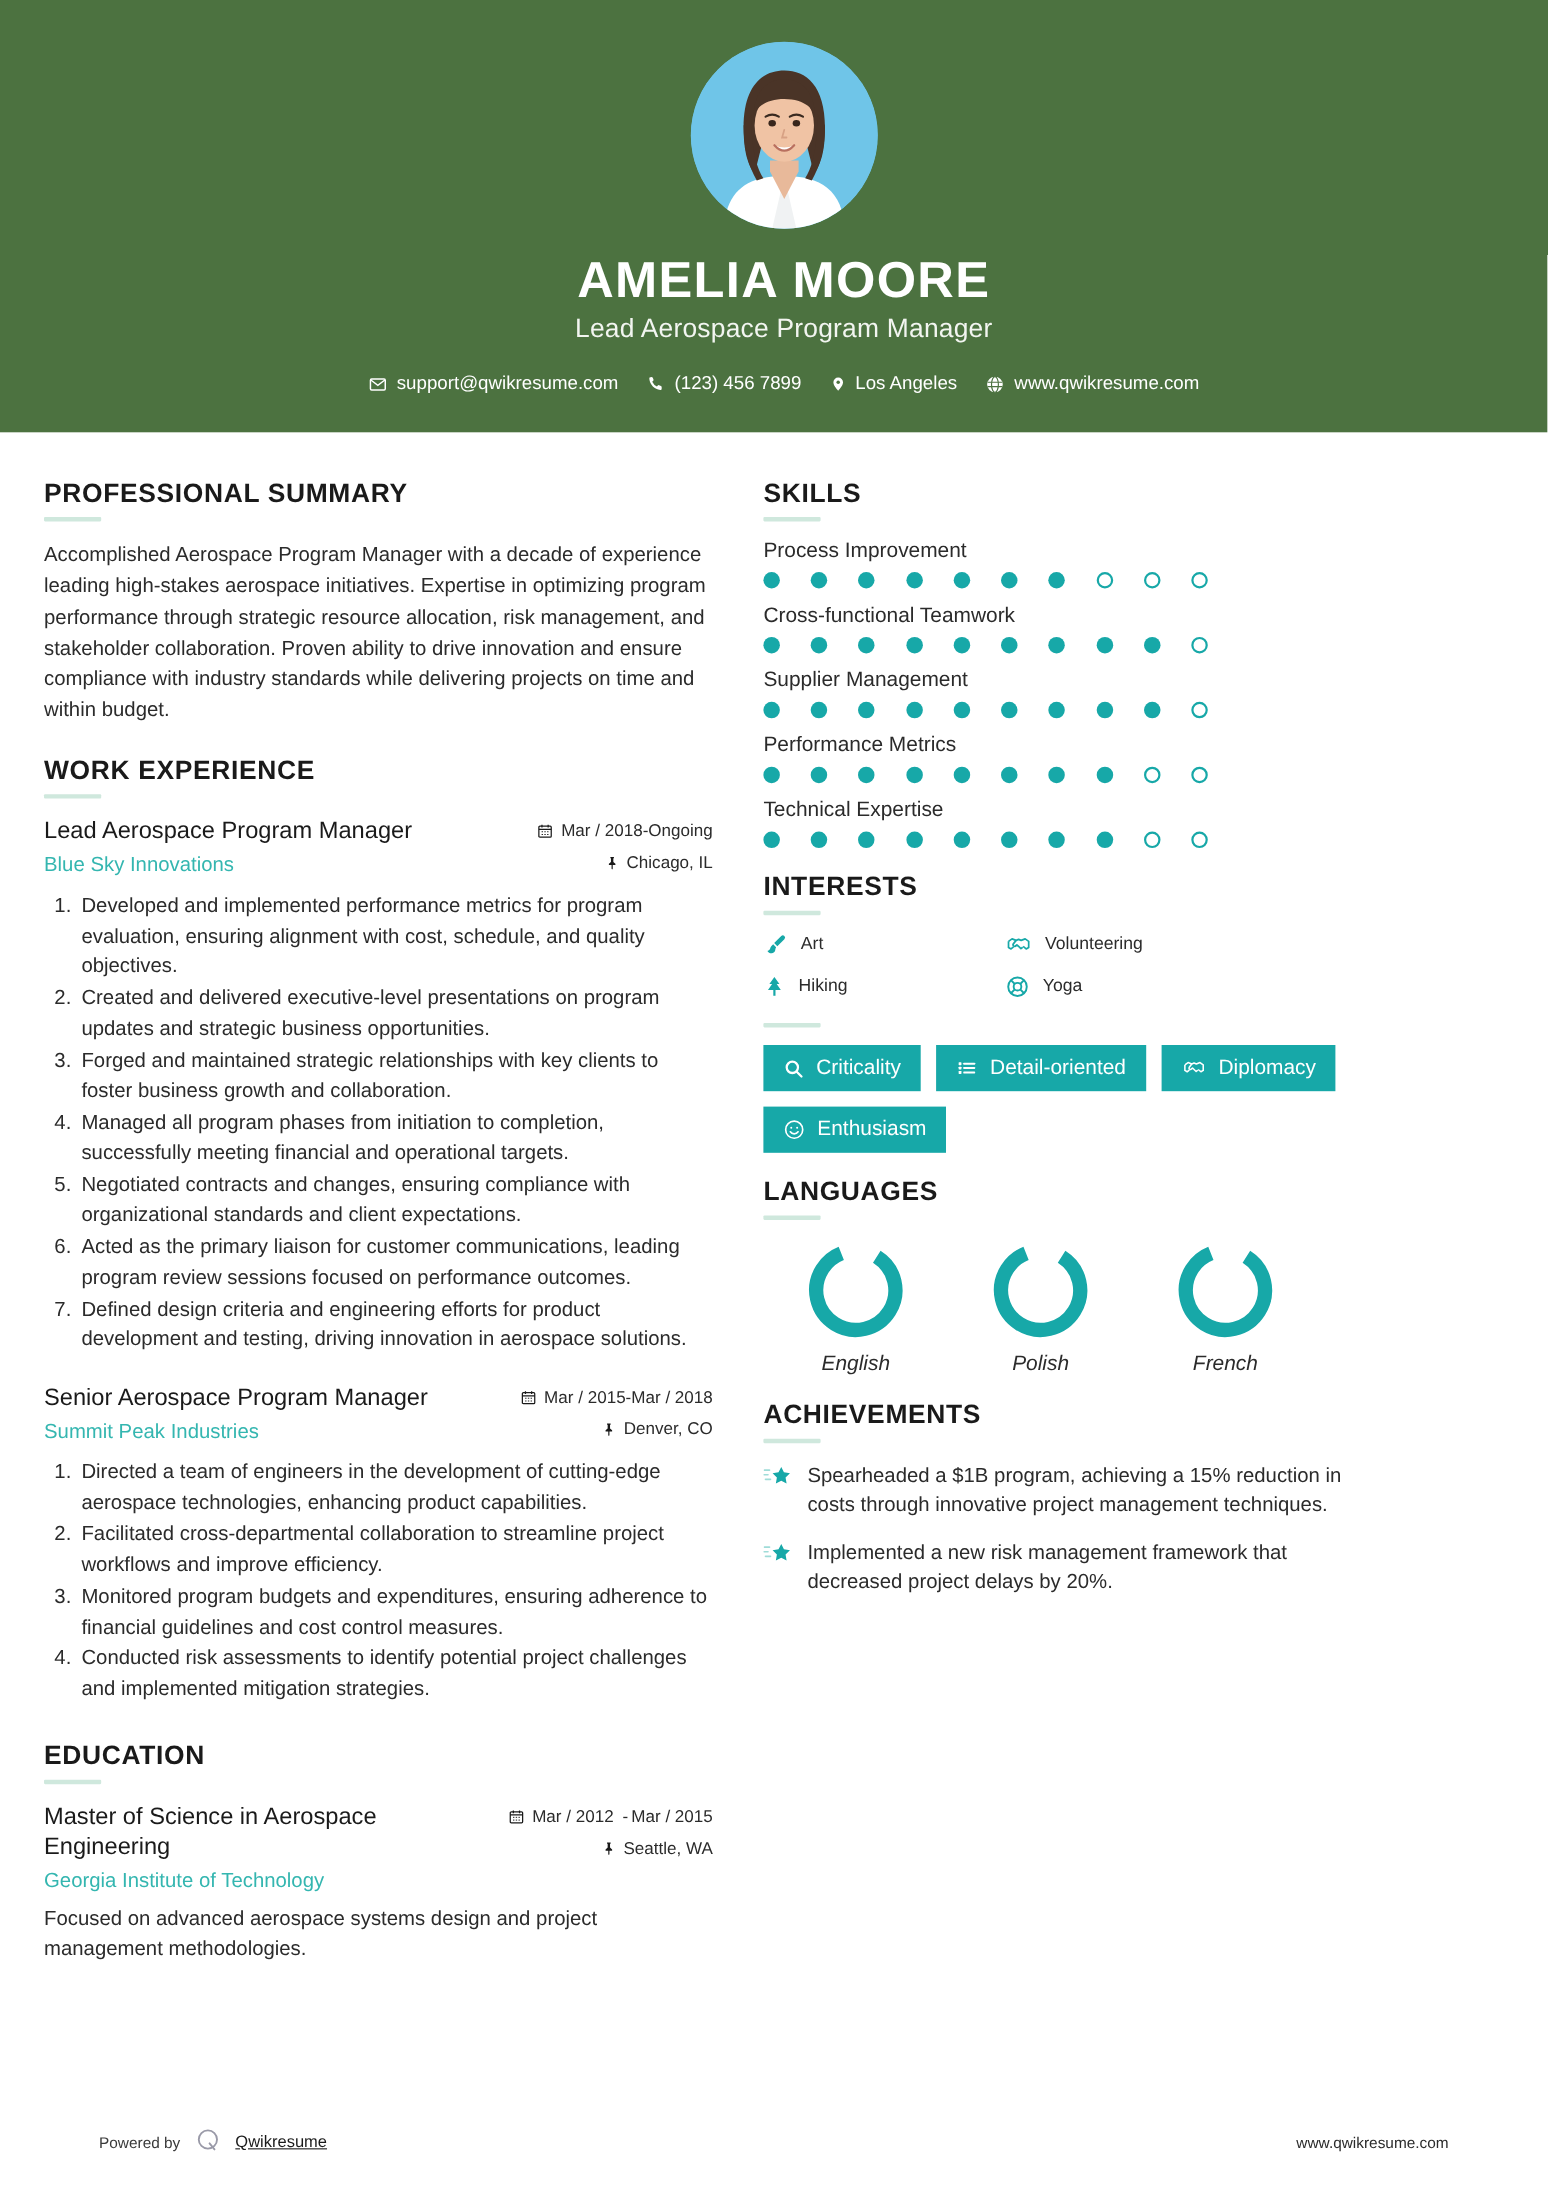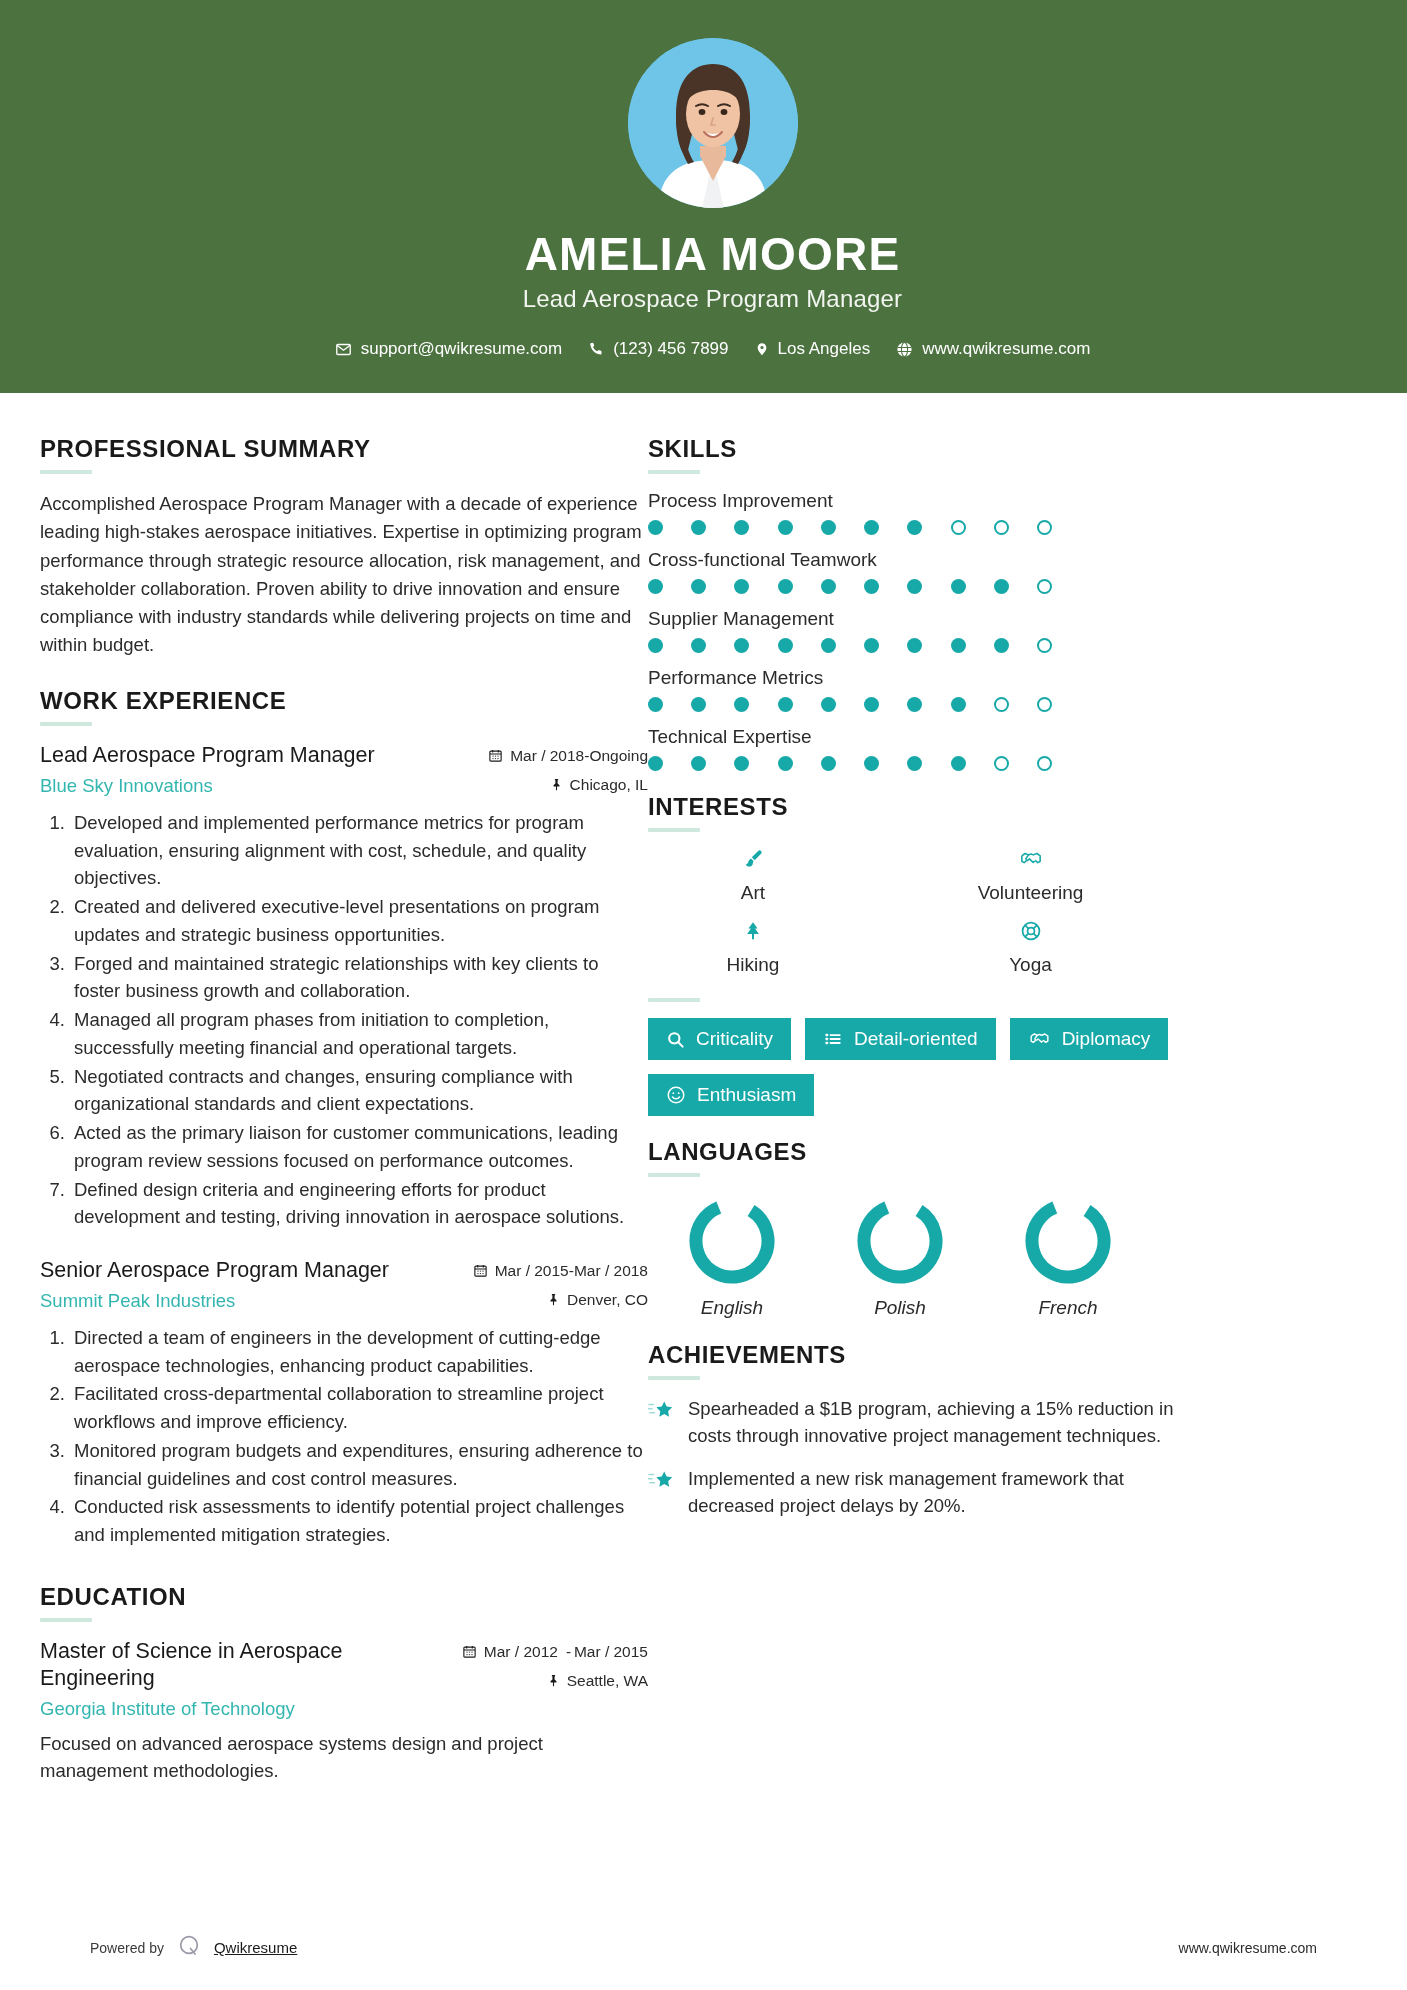--- a/index.html
+++ b/index.html
@@ -63,20 +63,21 @@
     margin: 0 13px;
     white-space: nowrap;
   }
   .contact-item .ci-icon { display: inline-flex; align-items: center; }
   .contact-item svg { display: block; }
 
   
   .body-wrap {
     display: flex;
     padding: 42px 40px 0 40px;
+    gap: 46px;
     align-items: flex-start;
   }
   .col-left  { width: 608px; flex: 0 0 608px; }
   .col-right { width: 545px; flex: 0 0 545px; }
 
   .section { margin-bottom: 6px; }
   .sec-title {
     font-size: 24px;
     font-weight: bold;
     color: #1a1a1a;
@@ -191,23 +192,22 @@
     display: grid;
     grid-template-columns: 210px 1fr;
     row-gap: 16px;
     column-gap: 10px;
     margin-bottom: 8px;
   }
   .interest-item {
     display: flex;
     align-items: center;
     gap: 12px;
-    font-size: 19px;
+    font-size: 16px;
     color: #2b2b2b;
-    flex-direction: column;
   }
   .interest-item svg { display: block; flex: 0 0 auto; }
 
   
   .strength-grid {
     display: flex;
     flex-wrap: wrap;
     gap: 14px;
     margin-bottom: 10px;
   }

